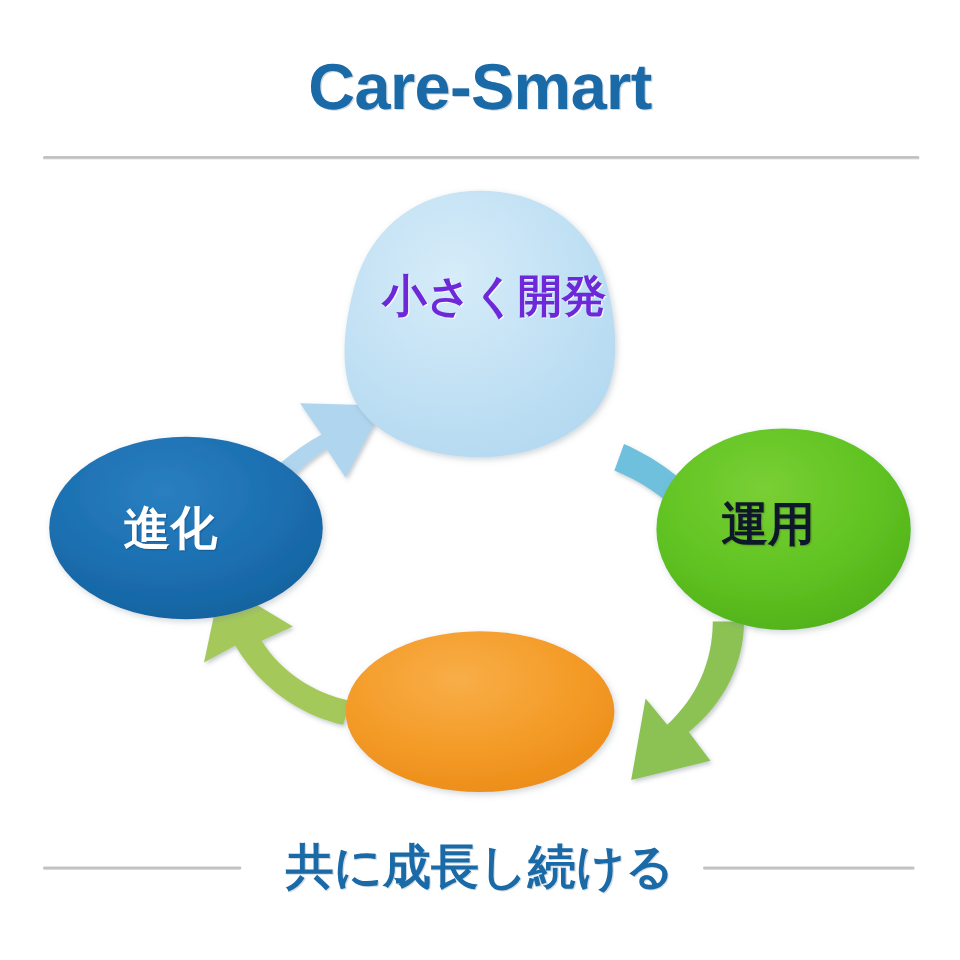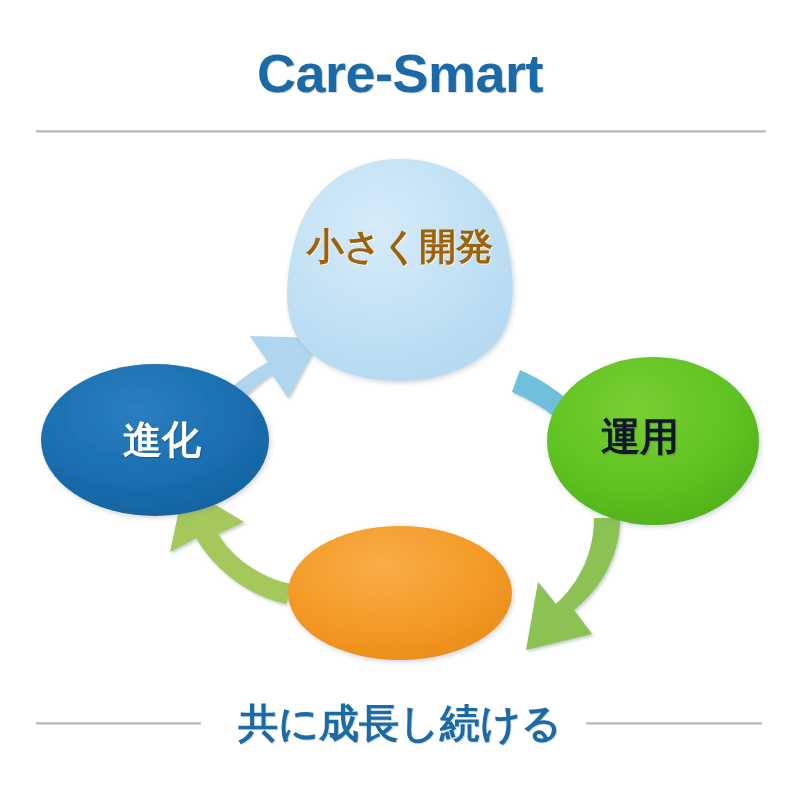--- a/index.html
+++ b/index.html
@@ -59,39 +59,39 @@
 
   
   .bubble-label {
     position: absolute;
     text-align: center;
     white-space: nowrap;
     font-weight: bold;
     pointer-events: none;
   }
   #label-develop {
-    left: 250px; top: 222px; width: 300px;
+    left: 262px; top: 222px; width: 300px;
     font-size: 37px;
-    color: #a16207;
+    color: #6d28d9;
     text-shadow: 1px 1px 0 rgba(255,255,255,0.75);
   }
   #label-operate {
     left: 520px; top: 410px; width: 240px;
     font-size: 39px;
     color: #0f172a;
     text-shadow: 1px 1px 1px rgba(60,110,20,0.45);
   }
   #label-improve {
     left: 280px; top: 576px; width: 240px;
     font-size: 39px;
     color: #ffffff;
     text-shadow: 1px 1px 1px rgba(170,100,10,0.45);
   }
   #label-evolve {
-    left: 42px; top: 413px; width: 240px;
+    left: 22px; top: 413px; width: 240px;
     font-size: 39px;
     color: #ffffff;
     text-shadow: 1px 1px 1px rgba(10,60,110,0.45);
   }
 
   
   #caption {
     position: absolute;
     left: 0;
     top: 697px;

